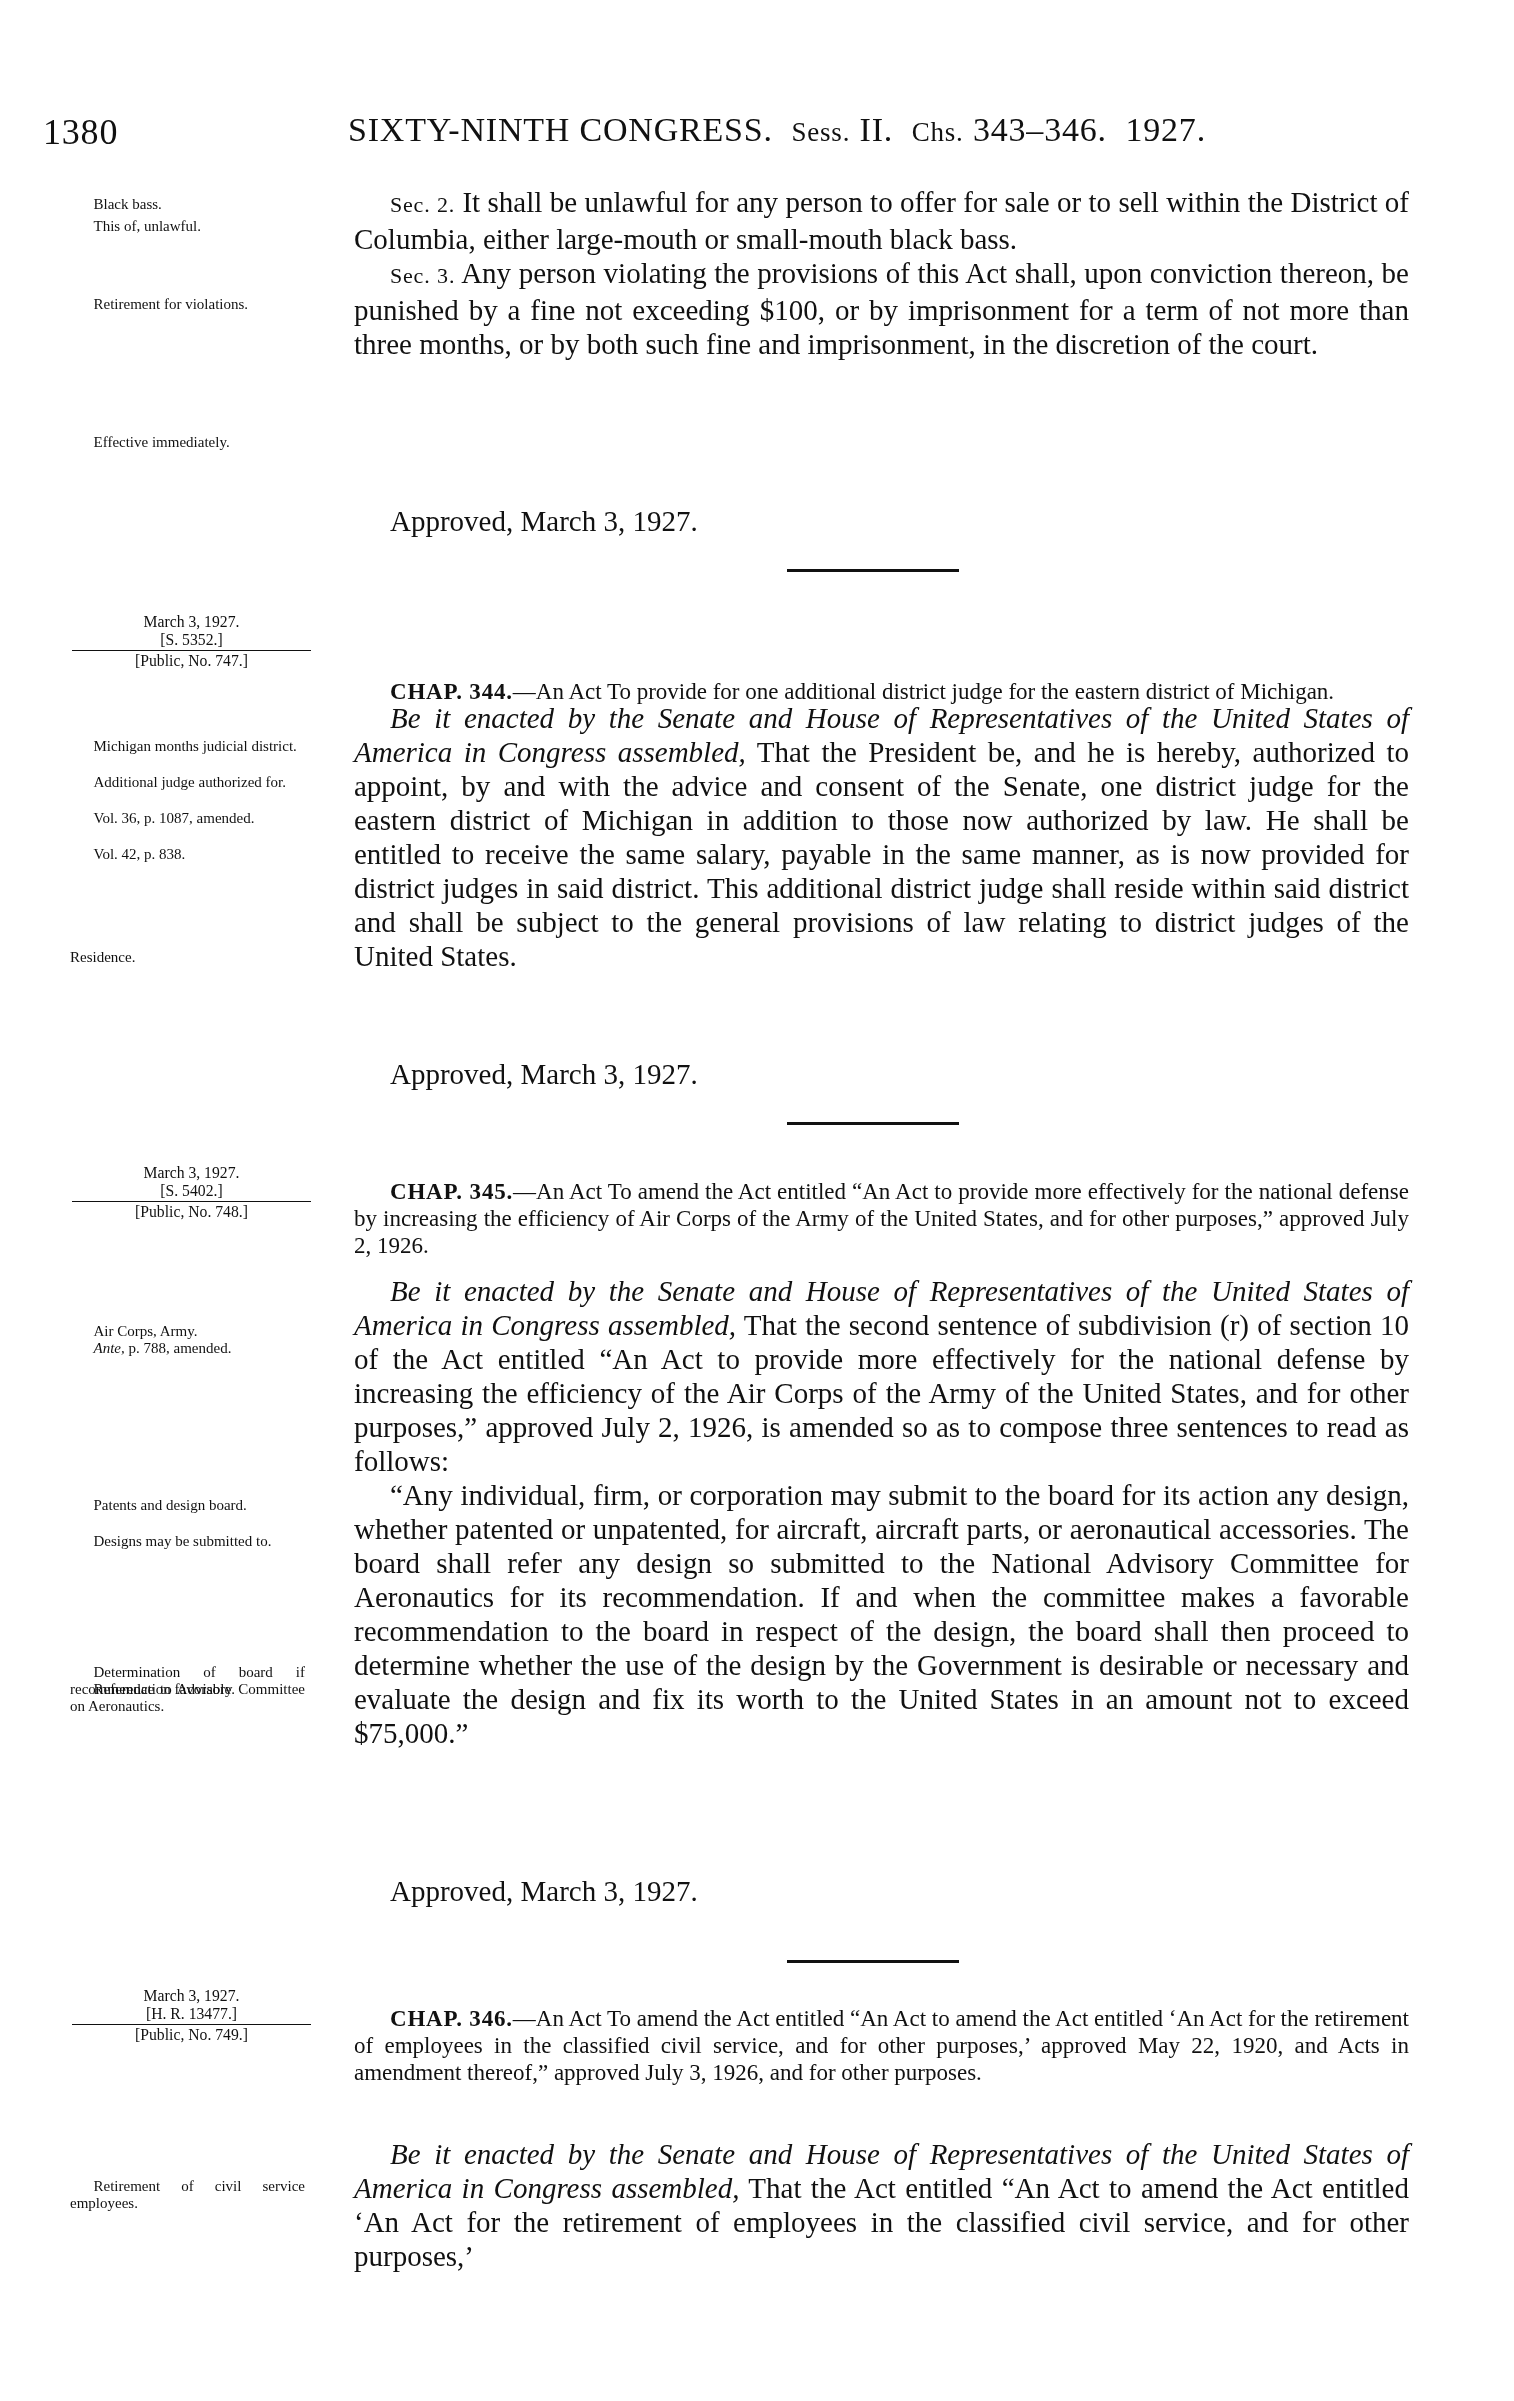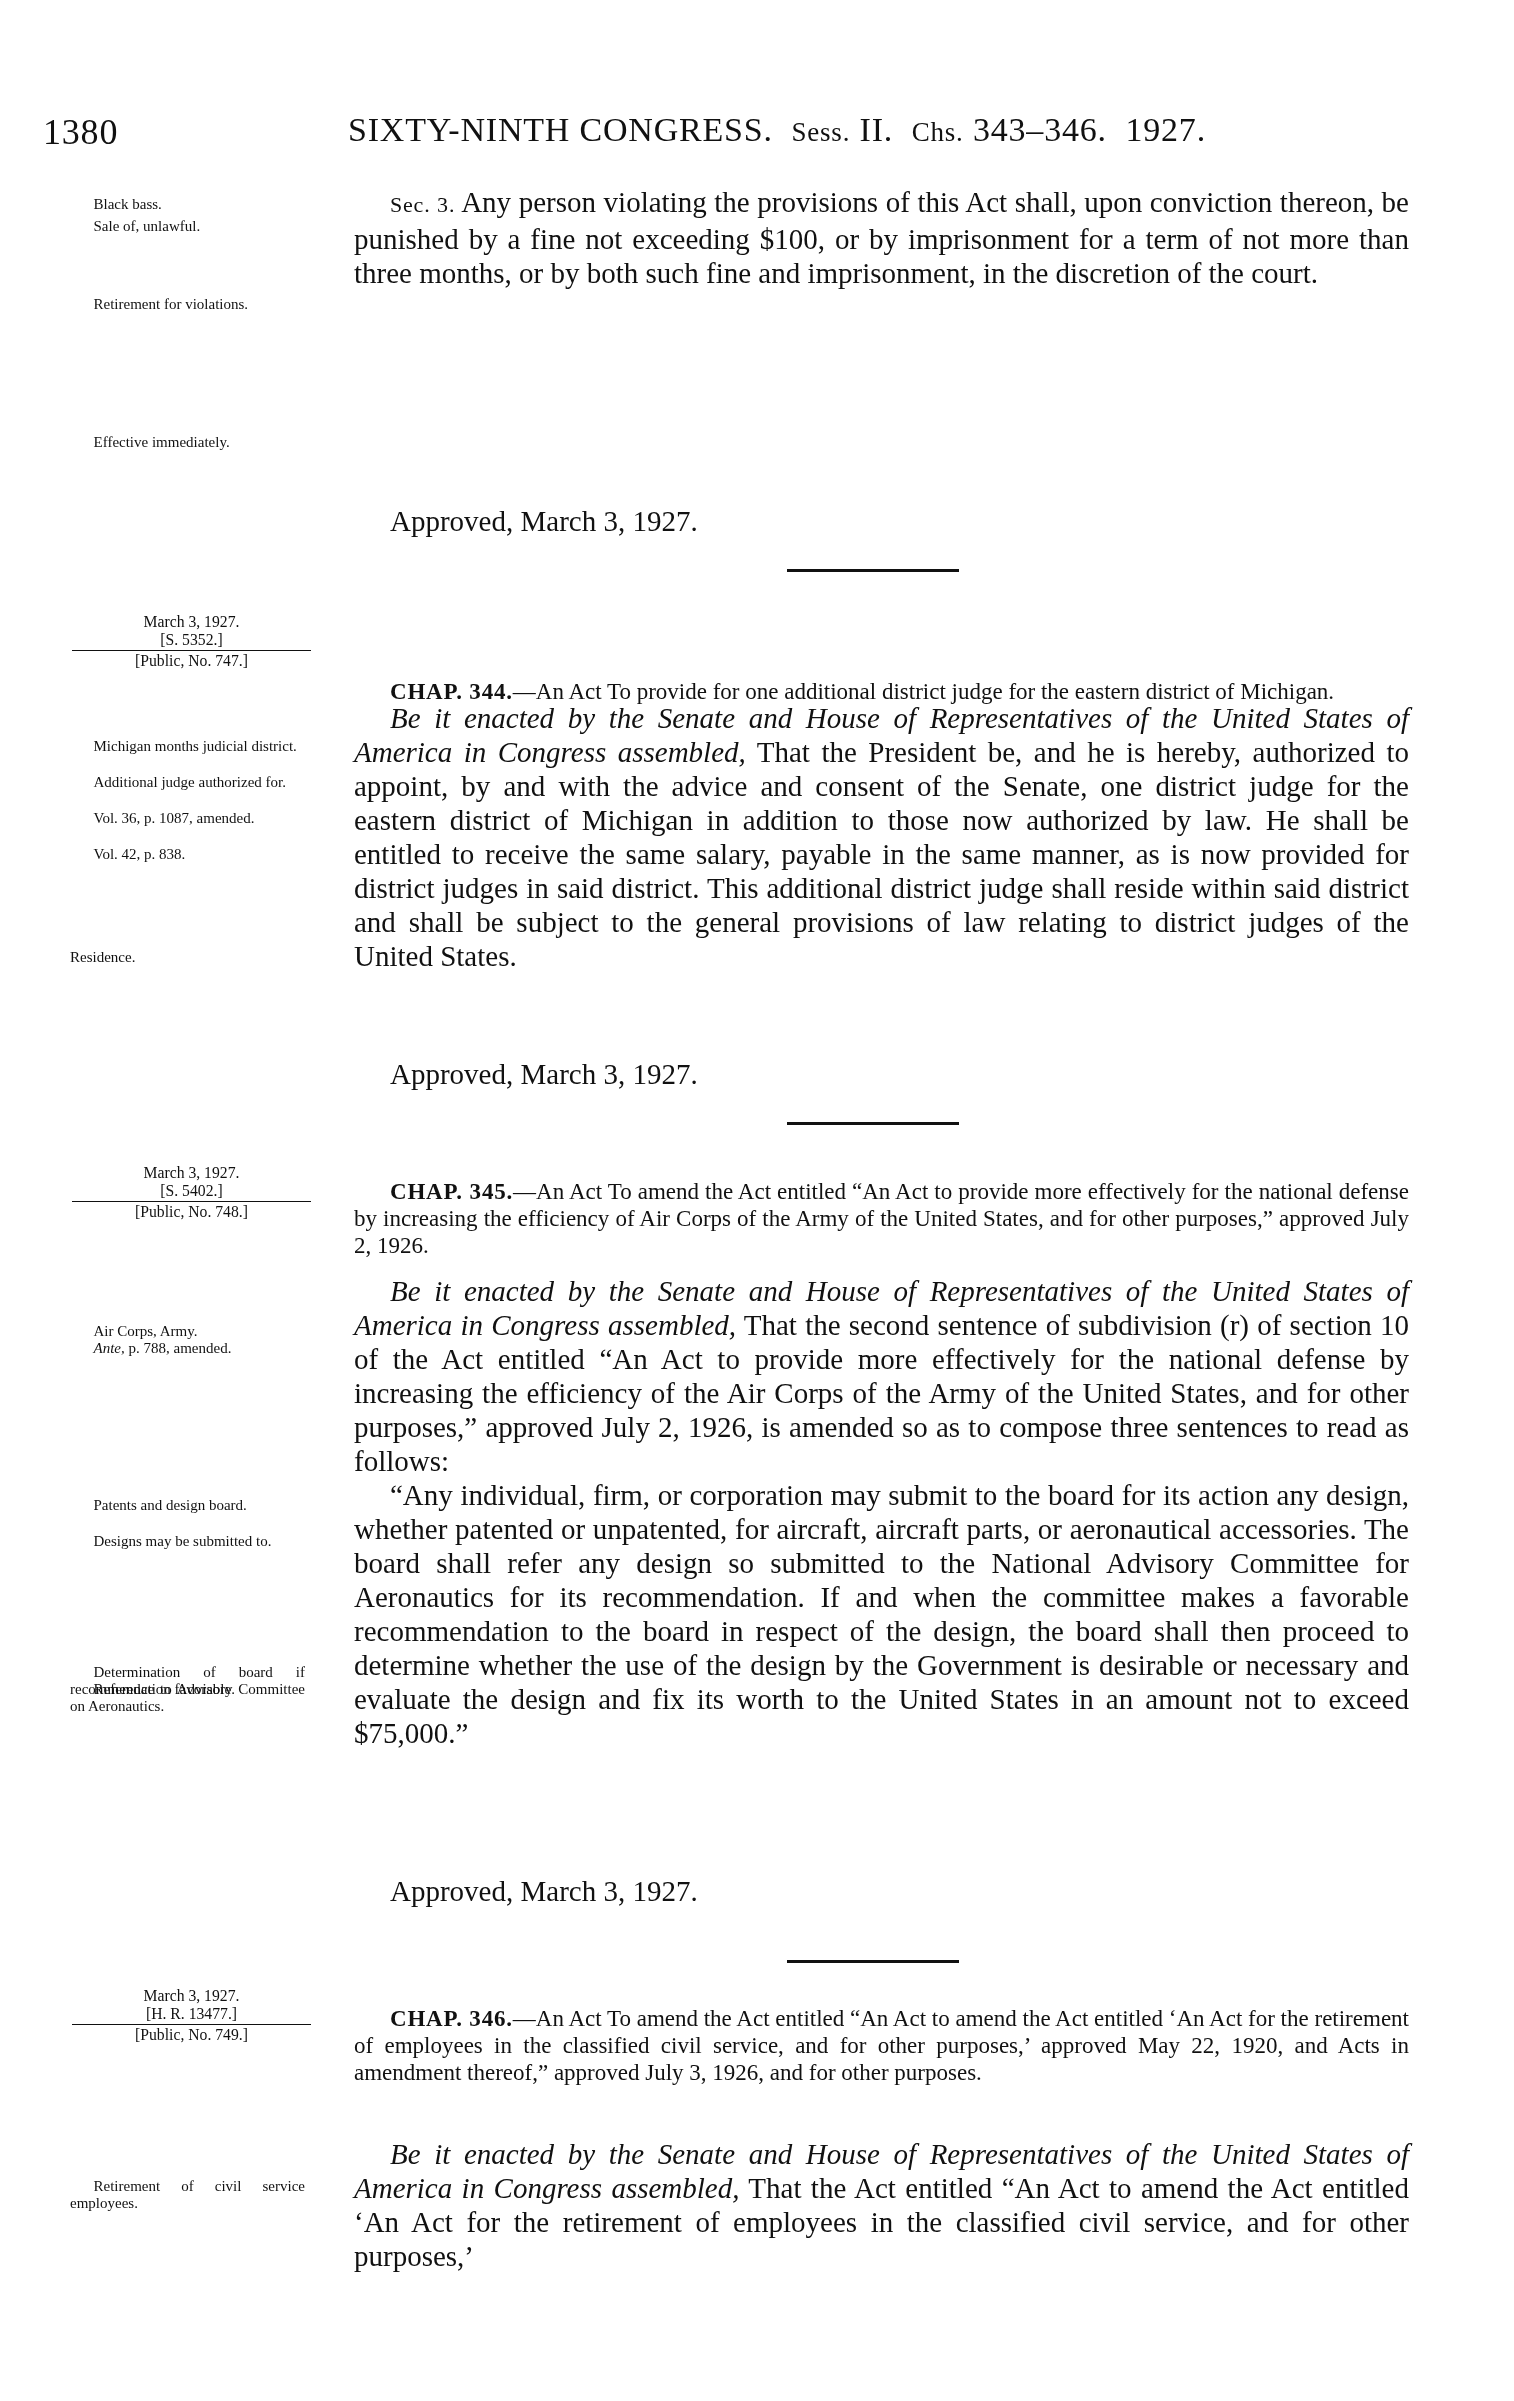--- a/index.html
+++ b/index.html
@@ -37,25 +37,26 @@
 <div class="abs running-head">
   <span>SIXTY-NINTH CONGRESS.</span>&nbsp;
   <span class="sc">Sess.</span>
   <span>II.</span>&nbsp;
   <span class="sc">Chs.</span>
   <span>343–346.</span>&nbsp;
   <span>1927.</span>
 </div>
 
 <div class="abs margin margin-block" style="top:196px;"><span class="ind"></span><span>Black bass.</span></div>
-<div class="abs margin margin-block" style="top:218px;"><span class="ind"></span><span>Sale of, unlawful.</span></div>
+<div class="abs margin margin-block" style="top:218px;"><span class="ind"></span><span>This of, unlawful.</span></div>
 <div class="abs margin margin-block" style="top:296px;"><span class="ind"></span><span>Retirement for violations.</span></div>
 <div class="abs margin margin-block" style="top:434px;"><span class="ind"></span><span>Effective immediately.</span></div>
 
 <div class="abs body" style="top:185px;">
+  <p><span class="sc">Sec. 2.</span> <span>It shall be unlawful for any person to offer for sale or to sell within the District of Columbia, either large-mouth or small-mouth black bass.</span></p>
   <p><span class="sc">Sec. 3.</span> <span>Any person violating the provisions of this Act shall, upon conviction thereon, be punished by a fine not exceeding $100, or by imprisonment for a term of not more than three months, or by both such fine and imprisonment, in the discretion of the court.</span></p>
 </div>
 <div class="abs approved" style="top:505px;">Approved, March 3, 1927.</div>
 <div class="abs sep" style="top:569px;"></div>
 
 <div class="abs bill-box" style="top:613px;">
   <div>March 3, 1927.</div>
   <div>[S. 5352.]</div>
   <hr class="bill-rule">
   <div>[Public, No. 747.]</div>

